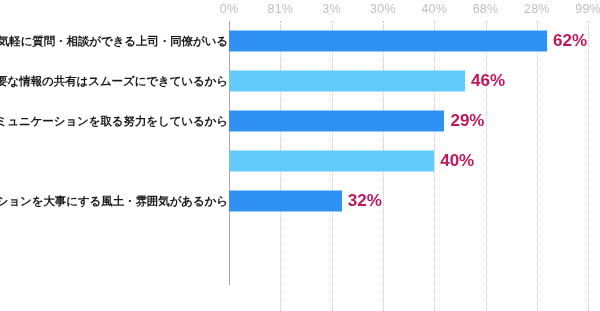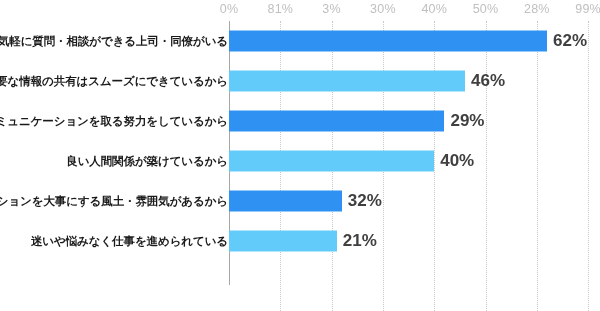--- a/index.html
+++ b/index.html
@@ -103,36 +103,36 @@
     top: 50%;
     transform: translateY(-50%);
     height: 21px;
   }
   .bar-value {
     position: absolute;
     top: 50%;
     transform: translateY(-50%);
     font-size: 17px;
     font-weight: bold;
-    color: #404040;
+    color: #be185d;
     white-space: nowrap;
   }
 </style>
 </head>
 <body>
 
 <div id="chart-root">
 
   <div class="tick-labels">
       <div class="tick-label" style="left: 229px;">0%</div>
       <div class="tick-label" style="left: 280.3px;">81%</div>
       <div class="tick-label" style="left: 331.6px;">3%</div>
       <div class="tick-label" style="left: 382.9px;">30%</div>
       <div class="tick-label" style="left: 434.2px;">40%</div>
-      <div class="tick-label" style="left: 485.5px;">50%</div>
+      <div class="tick-label" style="left: 485.5px;">68%</div>
       <div class="tick-label" style="left: 536.8px;">28%</div>
       <div class="tick-label" style="left: 588.1px;">99%</div>
     </div>
 
   <div class="plot-area">
     <div class="gridlines">
         <div class="gridline" style="left: 51.3px;"></div>
         <div class="gridline" style="left: 102.6px;"></div>
         <div class="gridline" style="left: 153.9px;"></div>
         <div class="gridline" style="left: 205.2px;"></div>
@@ -153,29 +153,23 @@
         <div class="row-label">仕事に必要な情報の共有はスムーズにできているから</div>
         <div class="bar" style="width: 235.98px; background: rgb(99, 203, 250);"></div>
         <div class="bar-value" style="left: 470.98px;">46%</div>
       </div>
       <div class="row" style="top: 80px;">
         <div class="row-label">自らコミュニケーションを取る努力をしているから</div>
         <div class="bar" style="width: 215.46px; background: rgb(47, 146, 242);"></div>
         <div class="bar-value" style="left: 450.46px;">29%</div>
       </div>
       <div class="row" style="top: 120px;">
-        <div class="row-label">良い人間関係が築けているから</div>
         <div class="bar" style="width: 205.2px; background: rgb(99, 203, 250);"></div>
         <div class="bar-value" style="left: 440.2px;">40%</div>
       </div>
       <div class="row" style="top: 160px;">
         <div class="row-label">コミュニケーションを大事にする風土・雰囲気があるから</div>
         <div class="bar" style="width: 112.86px; background: rgb(47, 146, 242);"></div>
         <div class="bar-value" style="left: 347.86px;">32%</div>
       </div>
-      <div class="row" style="top: 200px;">
-        <div class="row-label">迷いや悩みなく仕事を進められている</div>
-        <div class="bar" style="width: 107.73px; background: rgb(99, 203, 250);"></div>
-        <div class="bar-value" style="left: 342.73px;">21%</div>
-      </div>
     </div>
 
 </div>
 
 </body></html>

